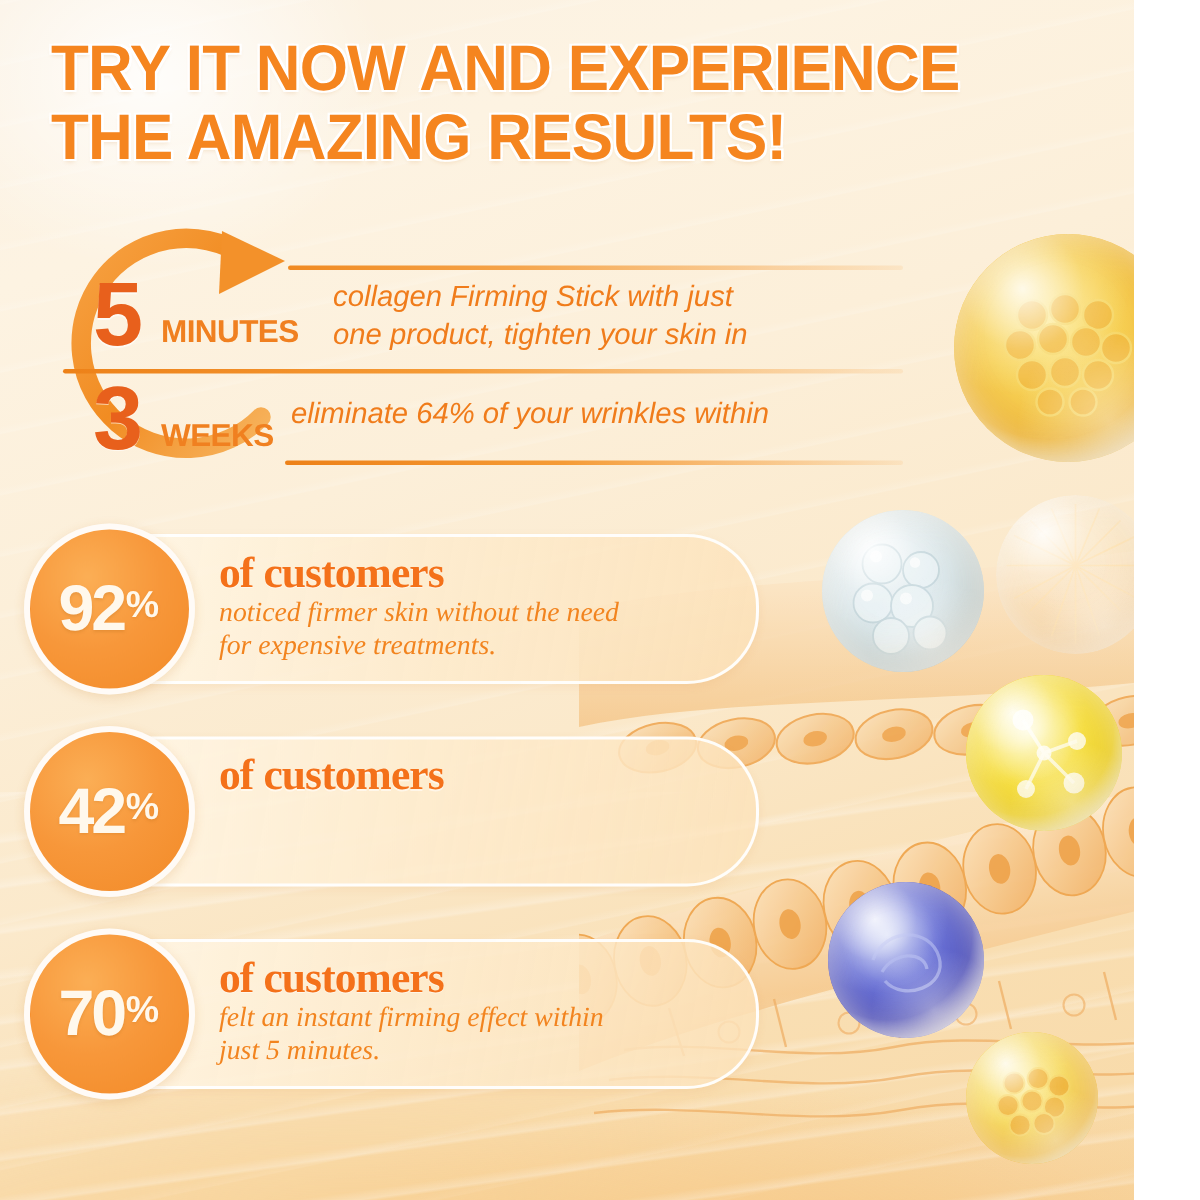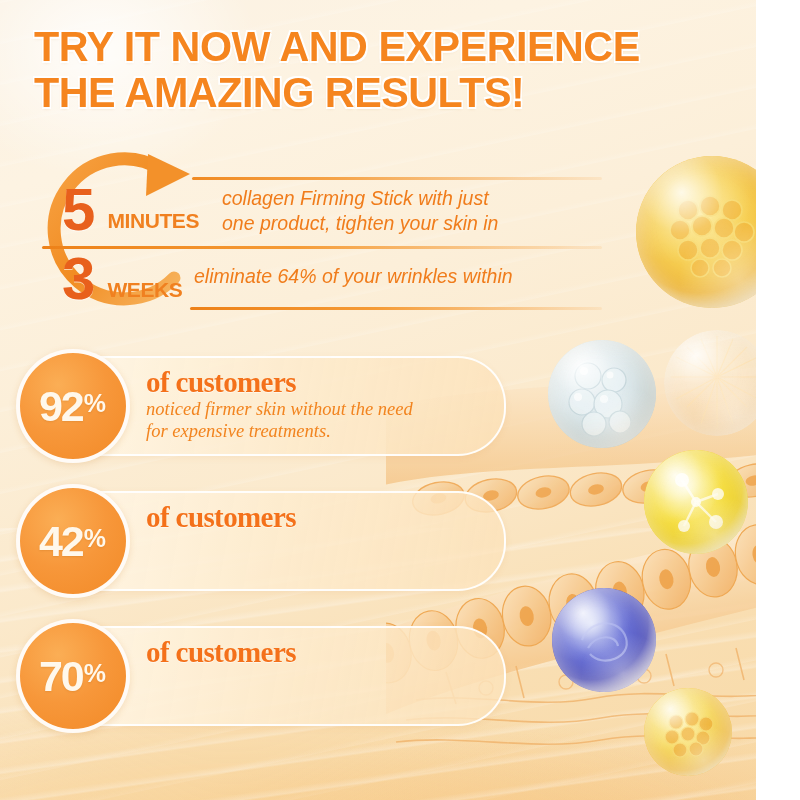--- a/index.html
+++ b/index.html
@@ -523,16 +523,18 @@
 
   <div class="card c3">
     <div class="badge">
       <div class="badge-text">
         <span class="badge-num">70</span>
         <span class="badge-pct">%</span>
       </div>
     </div>
     <div class="card-body">
       <div class="card-title">of customers</div>
+      <div class="card-desc">felt an instant firming effect within
+just 5 minutes.</div>
     </div>
   </div>
 
 </div>
 
 </body></html>

